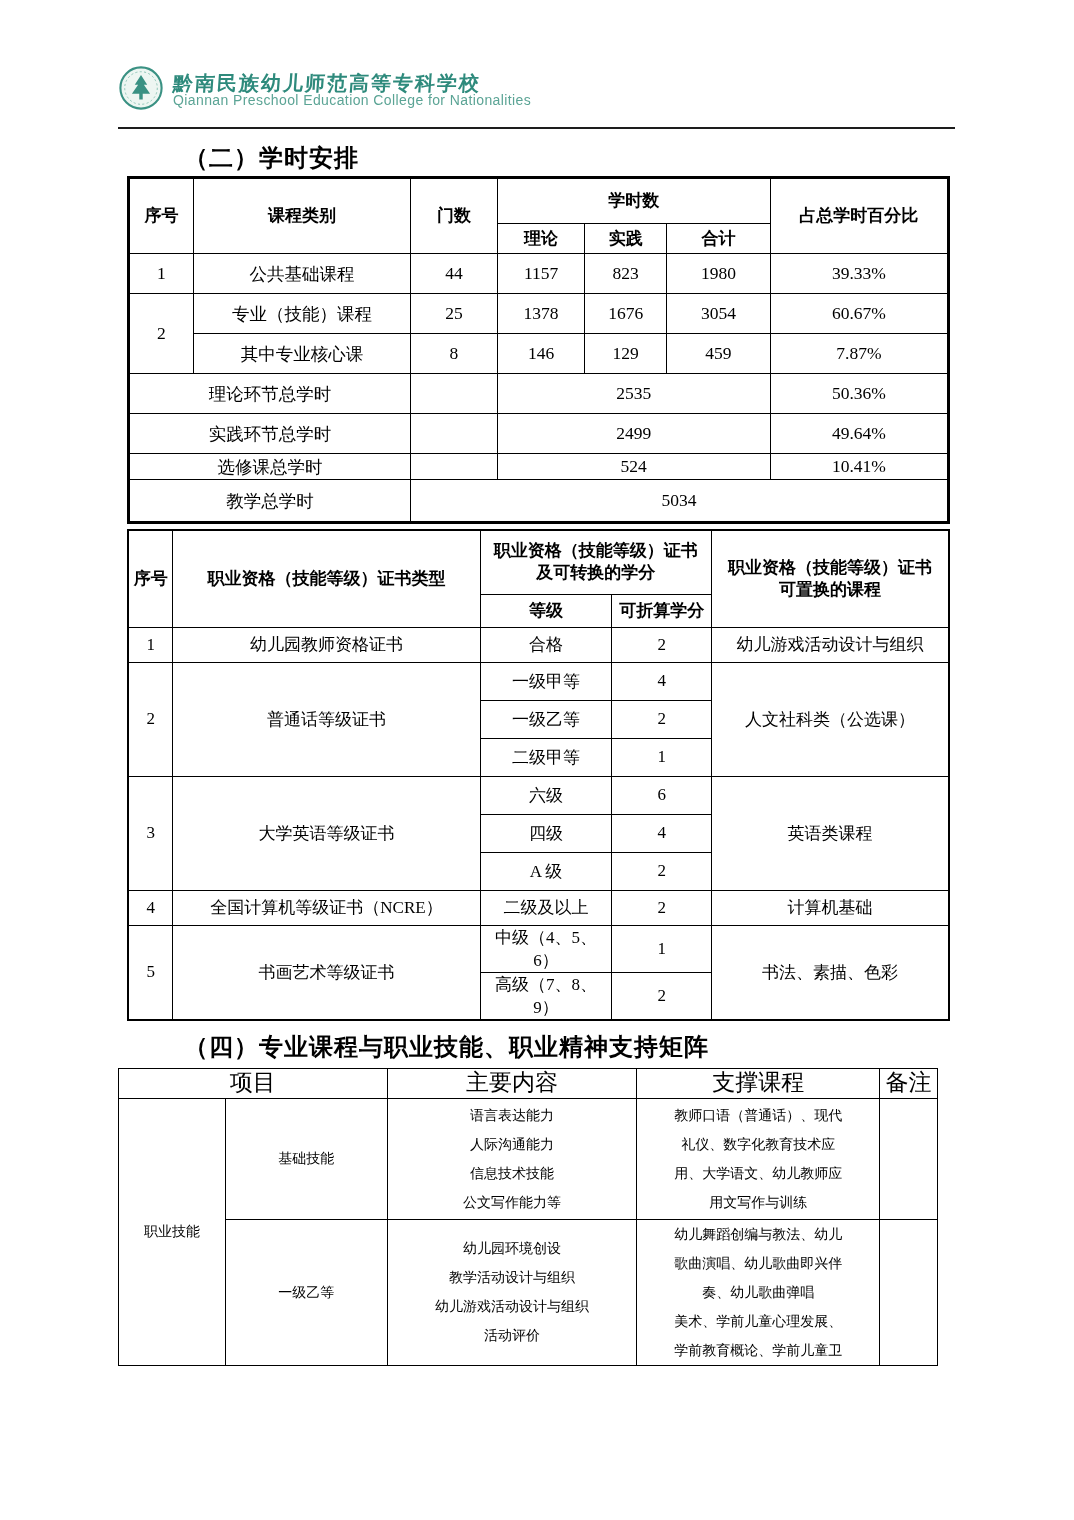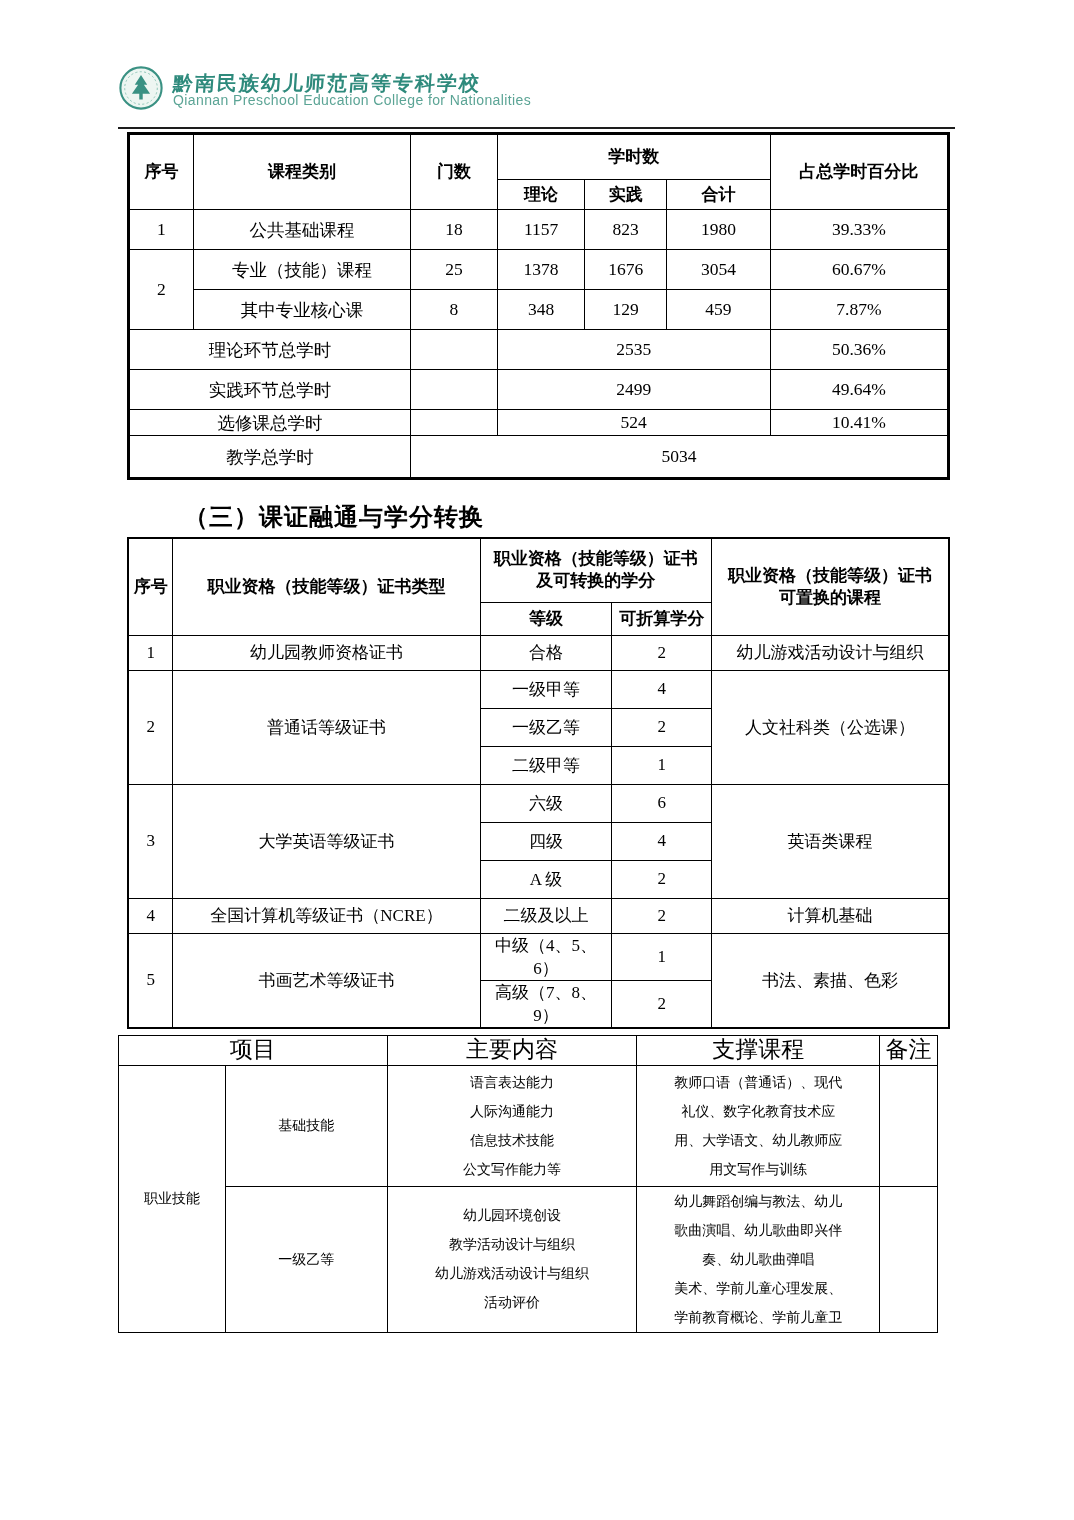--- a/index.html
+++ b/index.html
@@ -84,20 +84,21 @@
           <path d="M24 10.5 L17.5 20.5 L21 20.5 L14.5 30 L22.2 30 L22.2 36 L25.8 36 L25.8 30 L33.5 30 L27 20.5 L30.5 20.5 Z" fill="#3a9183"></path>
         </svg>
         <div class="logo-text">
           <div class="name-zh">黔南民族幼儿师范高等专科学校</div>
           <div class="name-en">Qiannan Preschool Education College for Nationalities</div>
         </div>
       </div>
       <div class="divider"></div>
     </div>
 
+    <h2 class="sec t2-style" style="margin-top:14px">（二）学时安排</h2>
 
     <table class="t1">
       <colgroup>
         <col style="width:7.9%">
           <col style="width:26.5%">
           <col style="width:10.57%">
         <col style="width:10.69%">
           <col style="width:9.96%">
           <col style="width:12.64%">
           <col style="width:21.74%">
@@ -111,39 +112,39 @@
         <th rowspan="2">占总学时百分比</th>
       </tr>
       <tr class="h2">
         <th>理论</th>
         <th>实践</th>
         <th>合计</th>
       </tr>
       <tr class="body">
         <td>1</td>
         <td>公共基础课程</td>
-        <td>18</td>
+        <td>44</td>
         <td>1157</td>
         <td>823</td>
         <td>1980</td>
         <td>39.33%</td>
       </tr>
       <tr class="body">
         <td rowspan="2">2</td>
         <td>专业（技能）课程</td>
         <td>25</td>
         <td>1378</td>
         <td>1676</td>
         <td>3054</td>
         <td>60.67%</td>
       </tr>
       <tr class="body">
         <td>其中专业核心课</td>
         <td>8</td>
-        <td>348</td>
+        <td>146</td>
         <td>129</td>
         <td>459</td>
         <td>7.87%</td>
       </tr>
       <tr class="body">
         <td colspan="2">理论环节总学时</td>
         <td></td>
         <td colspan="3">2535</td>
         <td>50.36%</td>
       </tr>
@@ -159,21 +160,20 @@
         <td colspan="3">524</td>
         <td>10.41%</td>
       </tr>
       <tr class="grand">
         <td colspan="2">教学总学时</td>
         <td colspan="5">5034</td>
       </tr>
     </tbody>
       </table>
 
-    <h2 class="sec t2-title">（三）课证融通与学分转换</h2>
 
     <table class="t2">
       <colgroup>
         <col style="width:5.47%">
           <col style="width:37.42%">
           <col style="width:16.04%">
         <col style="width:12.15%">
           <col style="width:28.92%">
       </colgroup>
       <tbody>
@@ -240,20 +240,21 @@
         <td>1</td>
         <td rowspan="2">书法、素描、色彩</td>
       </tr>
       <tr class="rb">
         <td>高级（7、8、9）</td>
         <td>2</td>
       </tr>
     </tbody>
       </table>
 
+    <h2 class="sec t4-title">（四）专业课程与职业技能、职业精神支持矩阵</h2>
 
     <table class="t3">
       <colgroup>
         <col style="width:13.05%">
           <col style="width:19.76%">
           <col style="width:30.49%">
         <col style="width:29.63%">
           <col style="width:7.07%">
       </colgroup>
       <tbody>

